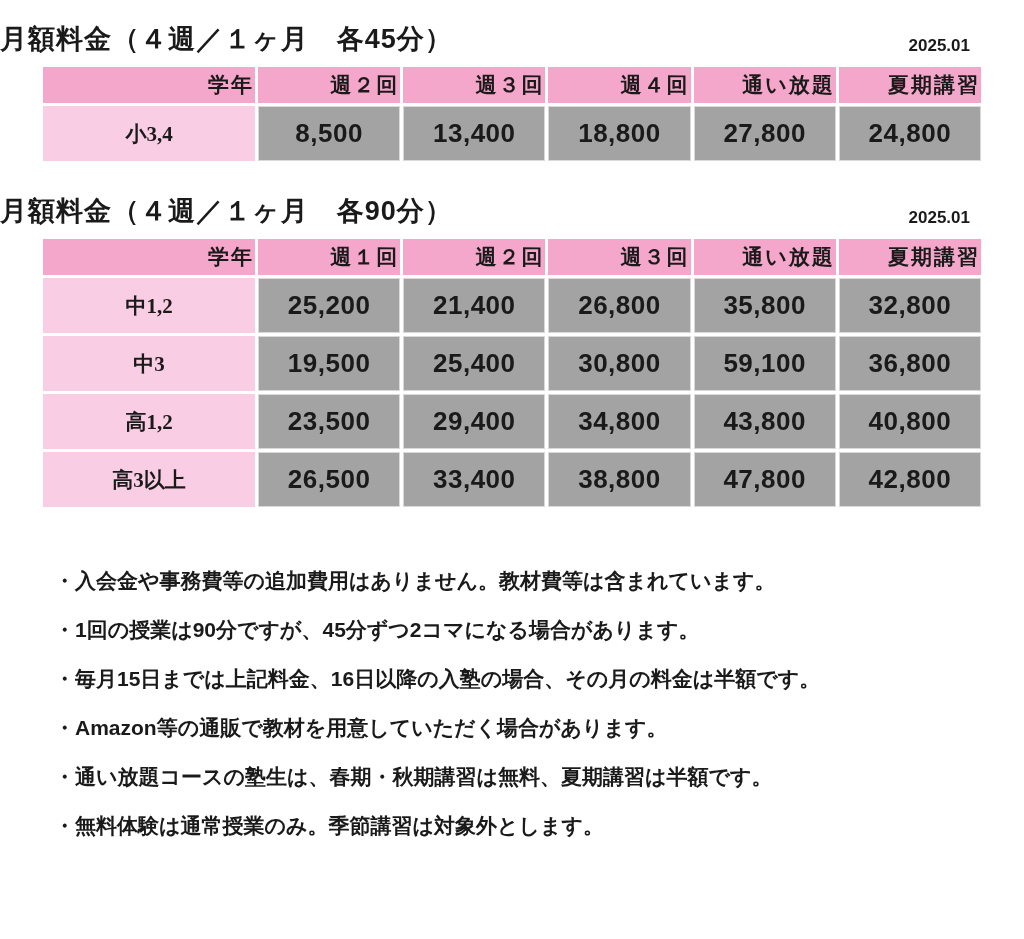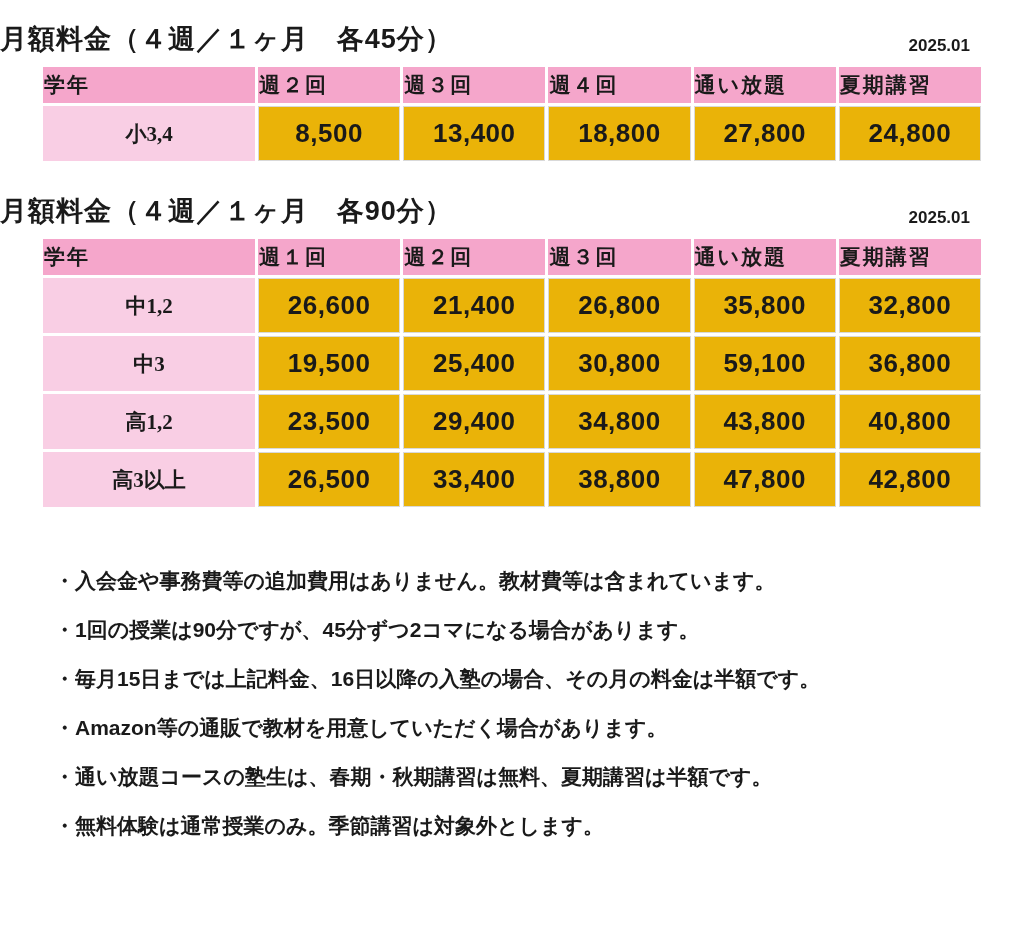--- a/index.html
+++ b/index.html
@@ -35,33 +35,33 @@
     border-collapse: separate;
     border-spacing: 3px;
     table-layout: fixed;
   }
   table.pricing col.c-grade { width: 212px; }
   table.pricing th {
     background: #f5a6cb;
     height: 36px;
     font-size: 21px;
     font-weight: 700;
-    text-align: left;
+    text-align: right;
     vertical-align: middle;
     letter-spacing: 2px;
   }
   table.pricing td { height: 55px; text-align: center; vertical-align: middle; }
   td.row-label {
     background: #f9cee4;
     font-size: 21px;
     font-weight: 700;
     font-family: Liberation Serif, serif;
   }
   td.price-cell {
-    background: #eab308;
+    background: #a3a3a3;
     border: 1px solid #d9d9d9;
     font-size: 26px;
     font-weight: 700;
     letter-spacing: 0.5px;
   }
 
   .block-2 { margin-top: 28px; }
 
   .notes {
     margin: 46px 0 0 54px;
@@ -139,21 +139,21 @@
           <th>週１回</th>
           <th>週２回</th>
           <th>週３回</th>
           <th>通い放題</th>
           <th>夏期講習</th>
         </tr>
       </thead>
       <tbody>
         <tr>
           <td class="row-label">中1,2</td>
-          <td class="price-cell">26,600</td>
+          <td class="price-cell">25,200</td>
           <td class="price-cell">21,400</td>
           <td class="price-cell">26,800</td>
           <td class="price-cell">35,800</td>
           <td class="price-cell">32,800</td>
         </tr>
         <tr>
           <td class="row-label">中3</td>
           <td class="price-cell">19,500</td>
           <td class="price-cell">25,400</td>
           <td class="price-cell">30,800</td>

